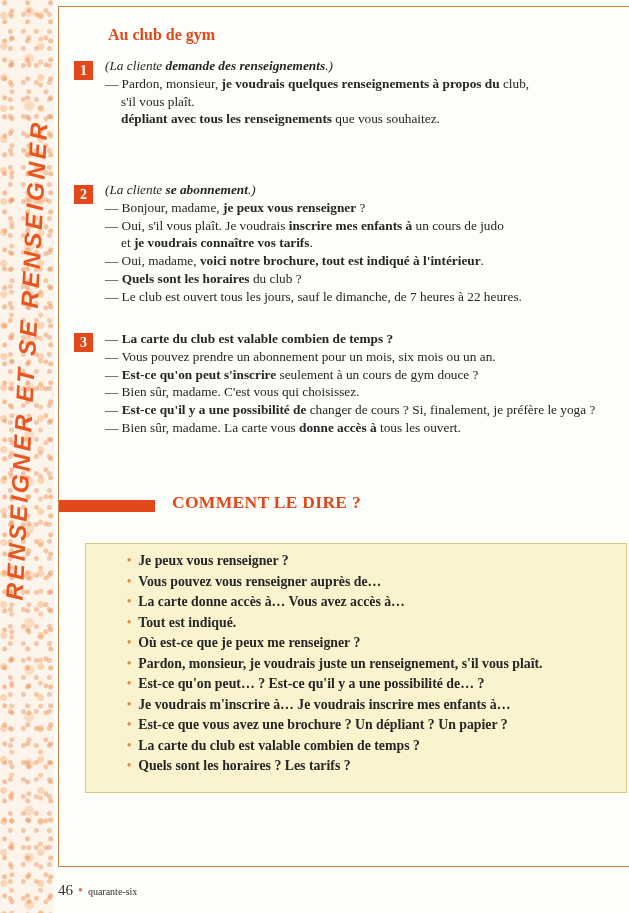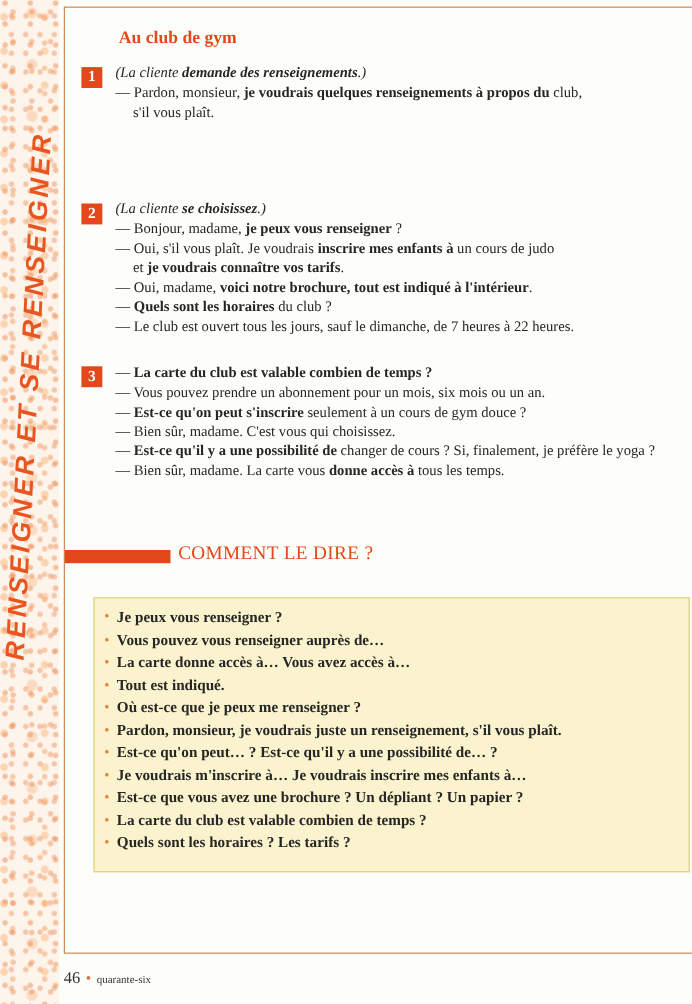--- a/index.html
+++ b/index.html
@@ -56,33 +56,33 @@
   .line{white-space:nowrap;font-size:13.3px;line-height:17.8px;}
   .line.indent{padding-left:16px;}
   .line.stage{font-style:italic;}
   .b{font-weight:bold;font-family:Liberation Serif, serif;}
   
   .comment-bar{
     position:absolute;left:59px;top:500px;width:96px;height:12px;
     background:var(--accent,#e2481a);
   }
   .comment-title{
-    position:absolute;left:162px;top:492px;
-    font-size:17.5px;font-weight:normal;letter-spacing:.3px;
+    position:absolute;left:172px;top:492px;
+    font-size:17.5px;font-weight:bold;letter-spacing:.3px;
     color:var(--accent,#e2481a);
   }
   
   .phrase-box{
     position:absolute;left:85px;top:543px;width:542px;height:250px;
     background:var(--box-bg,#faf3cd);
     border:1px solid var(--box-border,#dcc87e);
     box-sizing:border-box;
     padding:7px 6px 0 9px;
   }
-  .phrase{white-space:nowrap;line-height:19.55px;font-size:13.8px;font-weight:bold;}
+  .phrase{white-space:nowrap;line-height:19.55px;font-size:13.8px;font-weight:bold;margin-left:32px;}
   .dot{color:var(--bullet,#e6863c);margin-right:7px;font-size:12px;position:relative;top:-1px;}
   
   .footer{position:absolute;left:58px;top:882px;font-size:15px;color:#333;}
   .footer .pgdot{color:#e0714a;font-size:14px;margin:0 5px;}
   .footer .word{font-size:10px;}
 </style>
 </head>
 <body>
 
 <div class="page">
@@ -93,45 +93,46 @@
   <div class="frame"></div>
 
   <div class="title">Au club de gym</div>
 
   <div class="section sec1">
     <div class="badge">1</div>
     <div class="lines">
         <div class="line stage"><span>(La cliente </span><span class="b">demande des renseignements</span><span>.)</span></div>
         <div class="line"><span>— Pardon, monsieur, </span><span class="b">je voudrais quelques renseignements à propos du</span><span> club,</span></div>
         <div class="line indent"><span>s'il vous plaît.</span></div>
+        <div class="line indent"><span class="b">dépliant avec tous les renseignements</span><span> que vous souhaitez.</span></div>
       </div>
   </div>
 
   <div class="section sec2">
     <div class="badge">2</div>
     <div class="lines">
-        <div class="line stage"><span>(La cliente </span><span class="b">se choisissez</span><span>.)</span></div>
+        <div class="line stage"><span>(La cliente </span><span class="b">se abonnement</span><span>.)</span></div>
         <div class="line"><span>— Bonjour, madame, </span><span class="b">je peux vous renseigner</span><span> ?</span></div>
         <div class="line"><span>— Oui, s'il vous plaît. Je voudrais </span><span class="b">inscrire mes enfants à</span><span> un cours de judo</span></div>
         <div class="line indent"><span>et </span><span class="b">je voudrais connaître vos tarifs</span><span>.</span></div>
         <div class="line"><span>— Oui, madame, </span><span class="b">voici notre brochure, tout est indiqué à l'intérieur</span><span>.</span></div>
         <div class="line"><span>— </span><span class="b">Quels sont les horaires</span><span> du club ?</span></div>
         <div class="line"><span>— Le club est ouvert tous les jours, sauf le dimanche, de 7 heures à 22 heures.</span></div>
       </div>
   </div>
 
   <div class="section sec3">
     <div class="badge">3</div>
     <div class="lines">
         <div class="line"><span>— </span><span class="b">La carte du club est valable combien de temps ?</span></div>
         <div class="line"><span>— Vous pouvez prendre un abonnement pour un mois, six mois ou un an.</span></div>
         <div class="line"><span>— </span><span class="b">Est-ce qu'on peut s'inscrire</span><span> seulement à un cours de gym douce ?</span></div>
         <div class="line"><span>— Bien sûr, madame. C'est vous qui choisissez.</span></div>
         <div class="line"><span>— </span><span class="b">Est-ce qu'il y a une possibilité de</span><span> changer de cours ? Si, finalement, je préfère le yoga ?</span></div>
-        <div class="line"><span>— Bien sûr, madame. La carte vous </span><span class="b">donne accès à</span><span> tous les temps.</span></div>
+        <div class="line"><span>— Bien sûr, madame. La carte vous </span><span class="b">donne accès à</span><span> tous les ouvert.</span></div>
       </div>
   </div>
 
   <div class="comment-bar"></div>
   <div class="comment-title">COMMENT LE DIRE ?</div>
 
   <div class="phrase-box">
       <div class="phrase"><span class="dot">•</span><span>Je peux vous renseigner ?</span></div>
       <div class="phrase"><span class="dot">•</span><span>Vous pouvez vous renseigner auprès de…</span></div>
       <div class="phrase"><span class="dot">•</span><span>La carte donne accès à… Vous avez accès à…</span></div>

